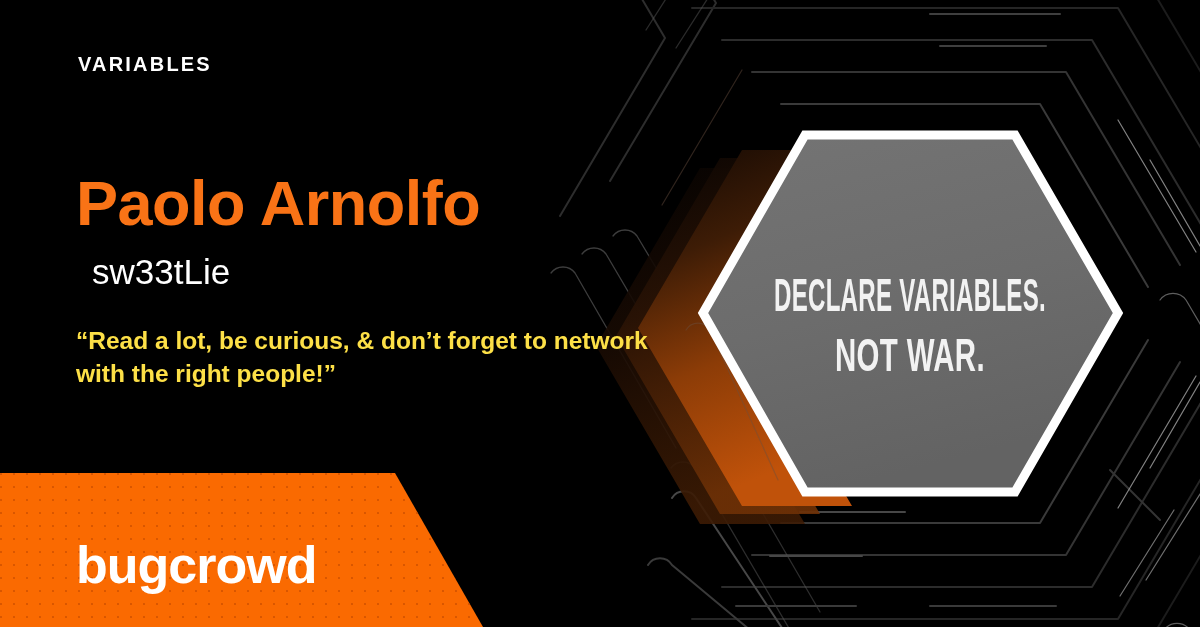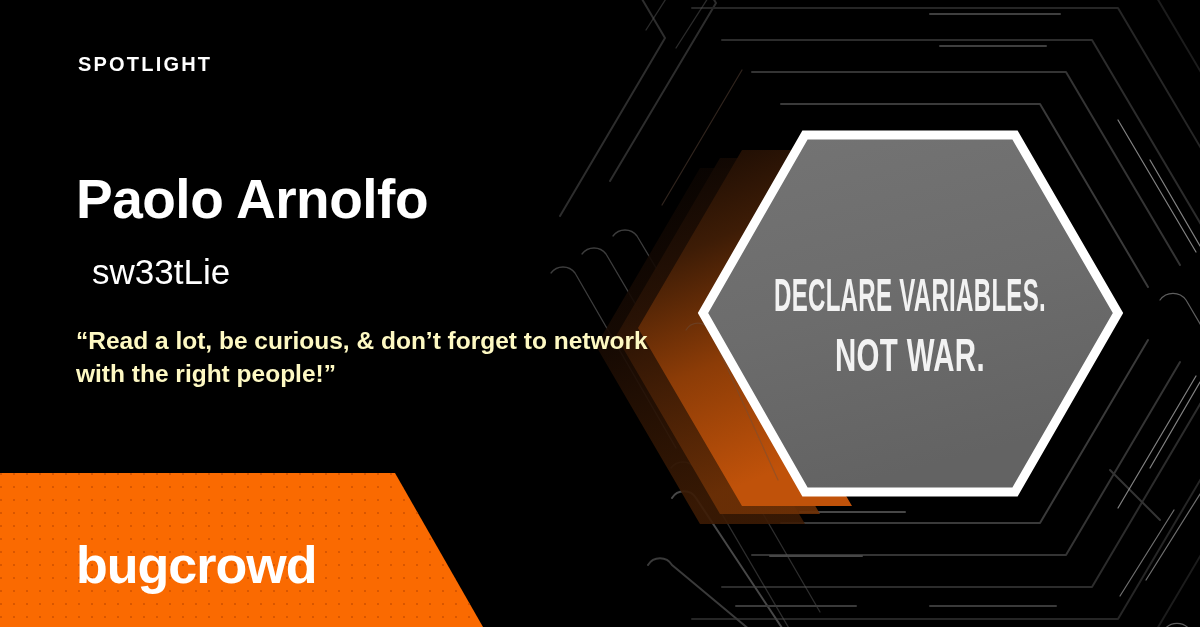--- a/index.html
+++ b/index.html
@@ -38,24 +38,24 @@
     font-weight: bold;
     letter-spacing: 2.2px;
     color: #ffffff;
     line-height: 1;
   }
 
   .hacker-name {
     position: absolute;
     left: 76px;
     top: 172px;
-    font-size: 55px;
+    font-size: 63px;
     font-weight: bold;
     letter-spacing: -0.5px;
-    color: #ffffff;
+    color: #f97316;
     line-height: 1;
     white-space: nowrap;
   }
 
   .hacker-handle {
     position: absolute;
     left: 92px;
     top: 254px;
     font-size: 35px;
     font-weight: normal;
@@ -64,21 +64,21 @@
     white-space: nowrap;
   }
 
   .quote {
     position: absolute;
     left: 76px;
     top: 324px;
     width: 580px;
     font-size: 24.5px;
     font-weight: bold;
-    color: #fef9c3;
+    color: #fde047;
     line-height: 1.36;
   }
 
   
   #banner {
     position: absolute;
     left: 0;
     top: 473px;
     width: 500px;
     height: 154px;
@@ -232,21 +232,21 @@
       <path d="M 662 205 L 742 70"></path>
     </g>
 
     <g>
       <path d="M 805 135 L 1015 135 L 1118 313 L 1015 492 L 805 492 L 703 313 Z" fill="url(#stickerFill)" stroke="#ffffff" stroke-width="9" stroke-linejoin="miter"></path>
       <text id="stickerLine1" x="910" y="311" fill="#f2f2f2" font-family="'Liberation Sans', sans-serif" font-size="42" font-weight="bold" letter-spacing="0.5" text-anchor="middle" transform="scale(1,1.12) translate(0,-33)" style="font-stretch:condensed" textLength="272" lengthAdjust="spacingAndGlyphs">DECLARE VARIABLES.</text>
       <text id="stickerLine2" x="910" y="371" fill="#f2f2f2" font-family="'Liberation Sans', sans-serif" font-size="42" font-weight="bold" letter-spacing="0.5" text-anchor="middle" transform="scale(1,1.12) translate(0,-40)" style="font-stretch:condensed" textLength="150" lengthAdjust="spacingAndGlyphs">NOT WAR.</text>
     </g>
   </svg>
 
-  <div class="eyebrow">SPOTLIGHT</div>
+  <div class="eyebrow">VARIABLES</div>
 
   <div class="hacker-name">Paolo Arnolfo</div>
 
   <div class="hacker-handle">sw33tLie</div>
 
   <div class="quote">“Read a lot, be curious, &amp; don’t forget to network with the right people!”</div>
 
   <div id="banner"></div>
 
   <div class="wordmark">bugcrowd</div>

